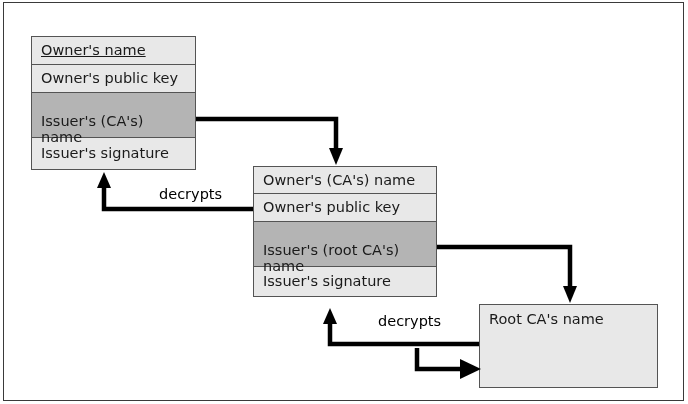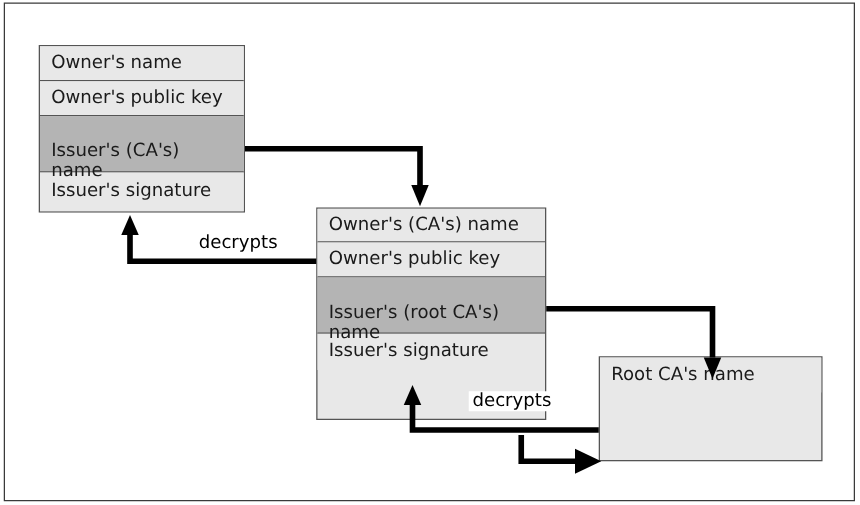--- a/index.html
+++ b/index.html
@@ -74,36 +74,36 @@
   }
 </style>
 </head>
 <body>
 
 <div id="canvas">
 
   <div id="frame"></div>
 
   <div class="cert-block" style="left:31px; top:36px; width:165px; height:134px;">
-    <div class="cert-row" style="height:28px;">Owner's name</div>
+    <div class="cert-row" style="height:28px;text-decoration:underline;">Owner's name</div>
     <div class="cert-row" style="height:28px;">Owner's public key</div>
     <div class="cert-row shaded two-line" style="height:45px;">Issuer's (CA's)
 name</div>
     <div class="cert-row" style="height:31px;">Issuer's signature</div>
   </div>
 
-  <div class="cert-block" style="left:253px; top:166px; width:184px; height:170px;">
+  <div class="cert-block" style="left:253px; top:166px; width:184px; height:131px;">
     <div class="cert-row" style="height:27px;">Owner's (CA's) name</div>
     <div class="cert-row" style="height:28px;">Owner's public key</div>
     <div class="cert-row shaded two-line" style="height:45px;">Issuer's (root CA's)
 name</div>
     <div class="cert-row" style="height:29px;">Issuer's signature</div>
   </div>
 
-  <div class="cert-block" style="left:479px; top:285px; width:179px; height:84px;">
+  <div class="cert-block" style="left:479px; top:304px; width:179px; height:84px;">
     <div class="cert-row" style="height:28px;">Root CA's name</div>
   </div>
 
   <svg id="wires" viewBox="0 0 688 404">
     <defs>
       <marker id="solid-arrow-down" markerWidth="14" markerHeight="14" refX="5" refY="10" orient="auto" markerUnits="userSpaceOnUse">
         <path d="M0,0 L10,0 L5,12 Z" fill="#000000"></path>
       </marker>
       <marker id="solid-arrow-up" markerWidth="14" markerHeight="14" refX="5" refY="10" orient="auto" markerUnits="userSpaceOnUse">
         <path d="M0,0 L10,0 L5,12 Z" fill="#000000"></path>

